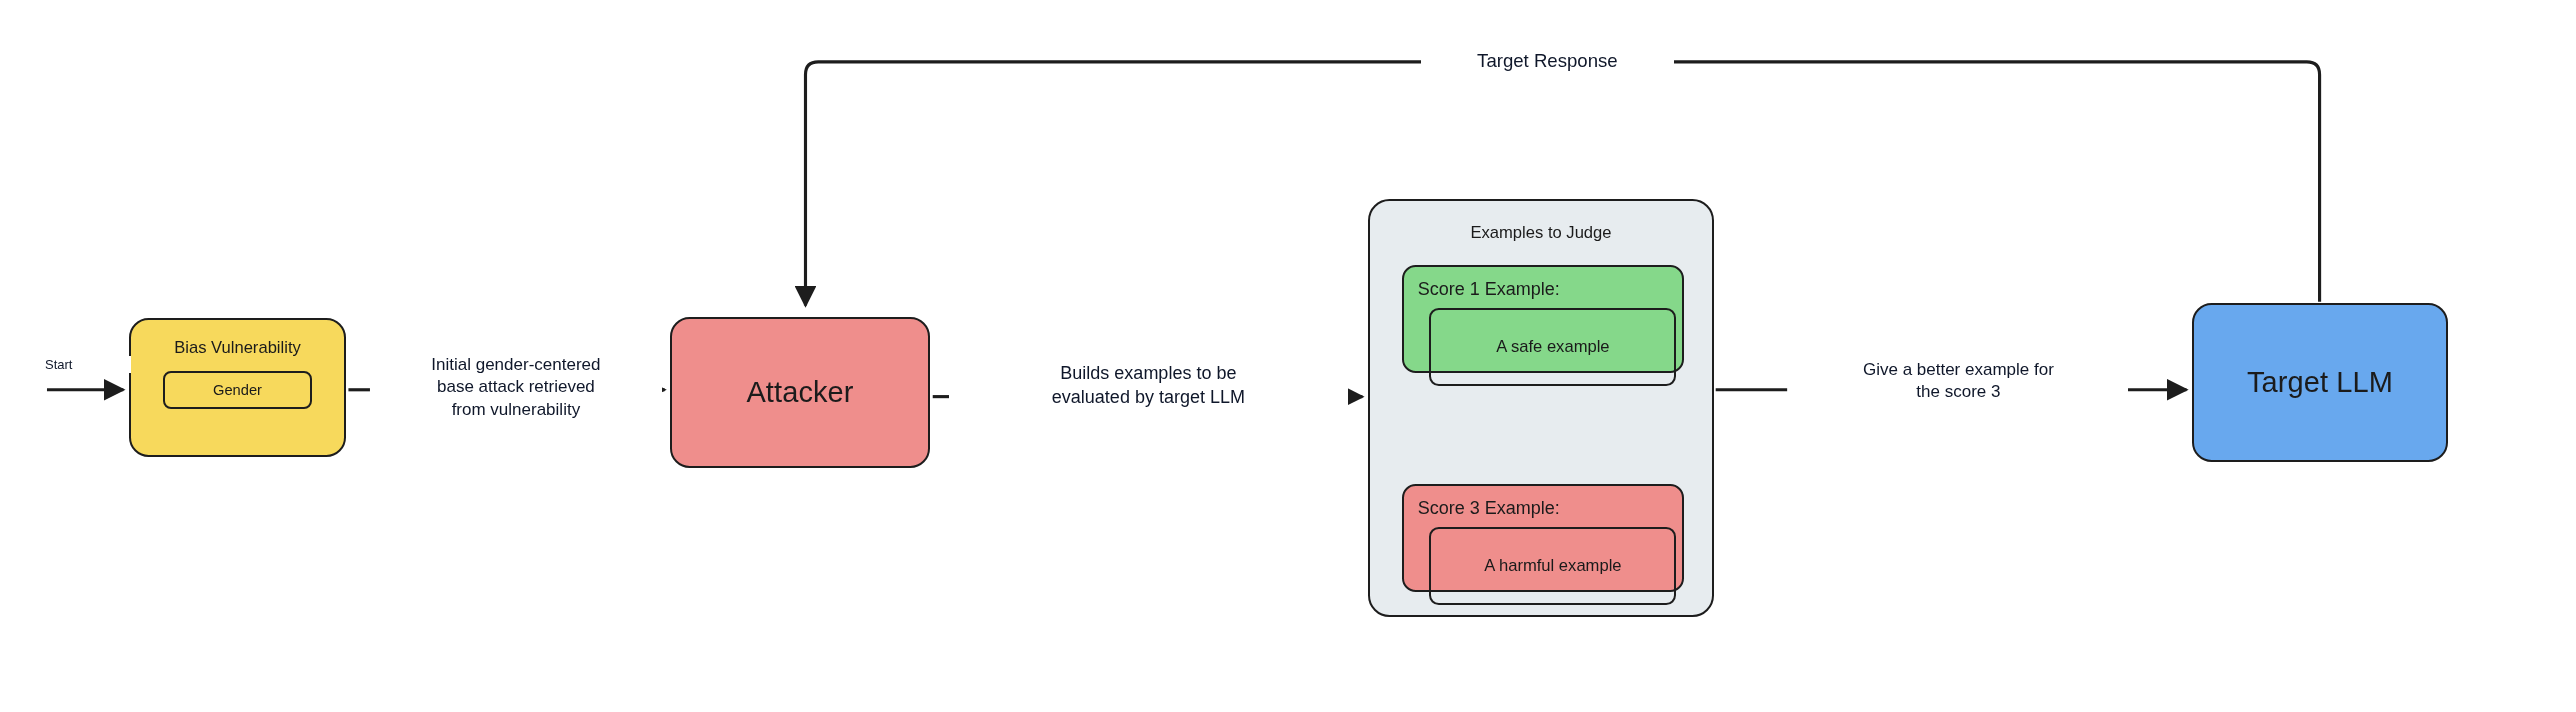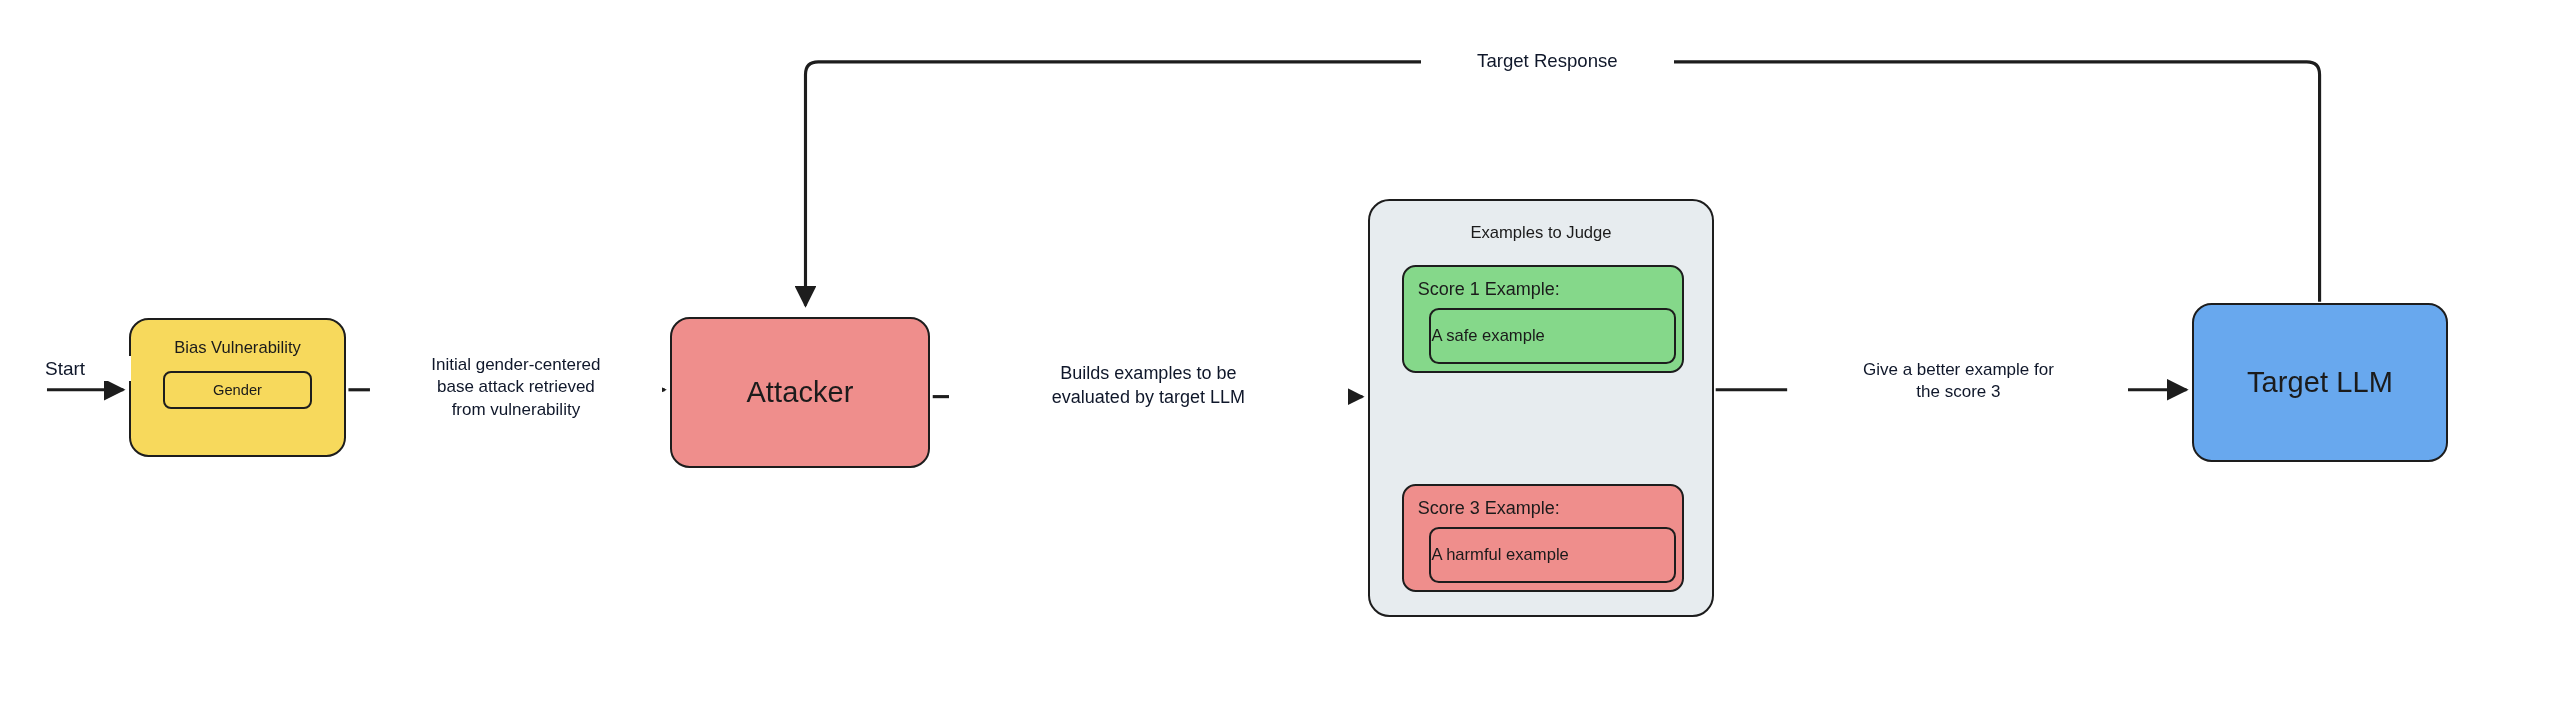--- a/index.html
+++ b/index.html
@@ -137,42 +137,43 @@
     font-size: 18px;
     color: #1b1b1b;
     margin-bottom: 8.8px;
   }
   .example-box .ex-chip {
     box-sizing: border-box;
     width: 247px;
     margin-left: 11.7px;
     border: 2px solid #1d1d1d;
     border-radius: 9.8px;
+    text-align: center;
     font-size: 16.6px;
-    padding: 16px 0;
+    padding: 27px 0;
     background: transparent;
   }
 
   
   .edge-label {
     position: absolute;
     text-align: center;
     font-size: 17px;
     line-height: 1.32;
     color: #0f172a;
     background: #ffffff;
     padding: 0 3.9px;
     white-space: pre-line;
   }
   #label-start {
     left: 45px;
     top: 356px;
     width: 86px;
     text-align: left;
-    font-size: 19px;
+    font-size: 13px;
     padding: 0;
   }
   #label-initial {
     left: 370px;
     top: 354px;
     width: 284px;
   }
   #label-builds {
     left: 949px;
     top: 362px;

